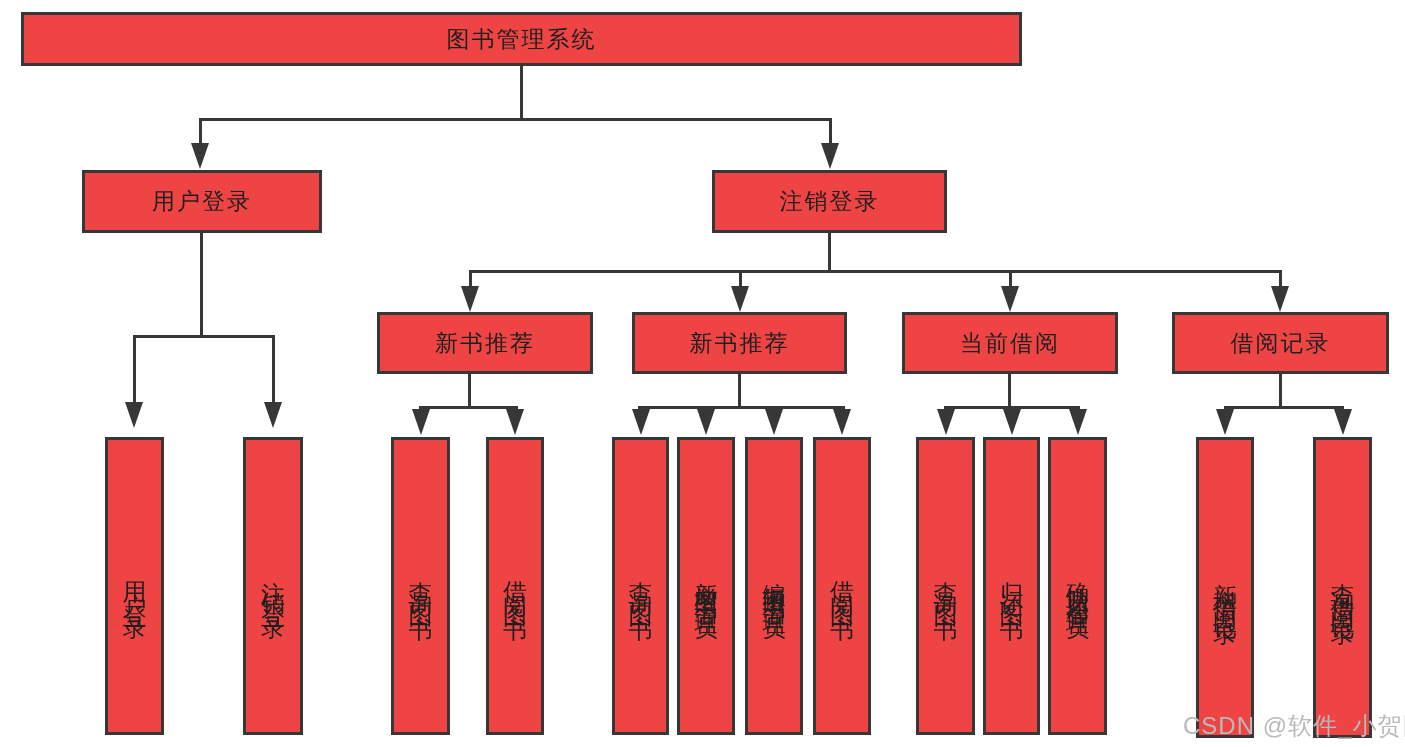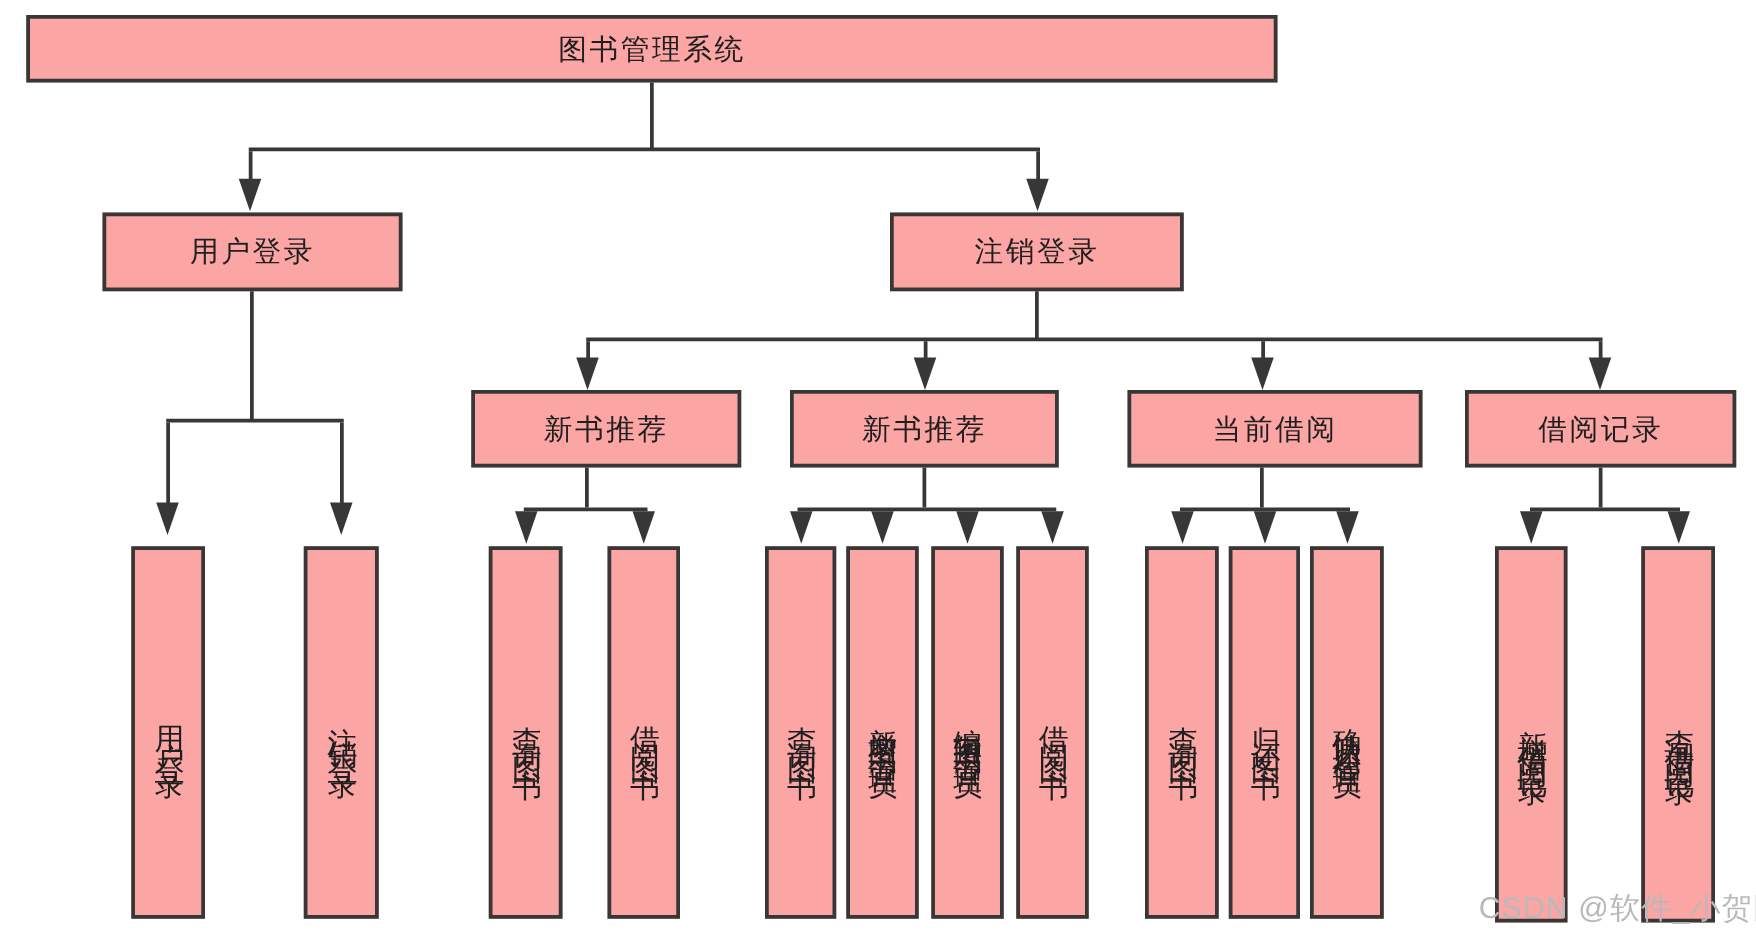--- a/index.html
+++ b/index.html
@@ -11,21 +11,21 @@
     position:relative;
     width:1405px;height:747px;
     background:#ffffff;
     font-family:"Liberation Sans","DejaVu Sans",sans-serif;
     overflow:hidden;
   }
   .box{
     position:absolute;
     box-sizing:border-box;
     border:3px solid var(--line);
-    background:#fca5a5;
+    background:#ef4444;
     color:var(--text);
     display:flex;
     align-items:center;
     justify-content:center;
   }
   .hbox{
     font-size:23px;
     letter-spacing:2px;
     white-space:nowrap;
   }
@@ -89,21 +89,21 @@
   <div class="cline" style="left:739px;top:273px;width:3px;height:14px;"></div>
   <div class="cline" style="left:1009px;top:273px;width:3px;height:14px;"></div>
   <div class="cline" style="left:1279px;top:273px;width:3px;height:14px;"></div>
   <div class="arrow" style="left:461px;top:286px;"></div>
   <div class="arrow" style="left:731px;top:286px;"></div>
   <div class="arrow" style="left:1001px;top:286px;"></div>
   <div class="arrow" style="left:1271px;top:286px;"></div>
 
   <div class="box hbox" style="left:362px;top:312px;width:216px;height:62px;margin-left:15px;">新书推荐</div>
   <div class="box hbox" style="left:632px;top:312px;width:215px;height:62px;">新书推荐</div>
-  <div class="box hbox" style="left:902px;top:312px;width:236px;height:62px;">当前借阅</div>
+  <div class="box hbox" style="left:902px;top:312px;width:216px;height:62px;">当前借阅</div>
   <div class="box hbox" style="left:1172px;top:312px;width:217px;height:62px;">借阅记录</div>
 
   <div class="cline" style="left:468px;top:374px;width:3px;height:32px;"></div>
   <div class="cline" style="left:419px;top:406px;width:99px;height:3px;"></div>
   <div class="arrow" style="left:412px;top:409px;"></div>
   <div class="arrow" style="left:506px;top:409px;"></div>
 
   <div class="cline" style="left:738px;top:374px;width:3px;height:32px;"></div>
   <div class="cline" style="left:638px;top:406px;width:207px;height:3px;"></div>
   <div class="arrow" style="left:632px;top:409px;"></div>

